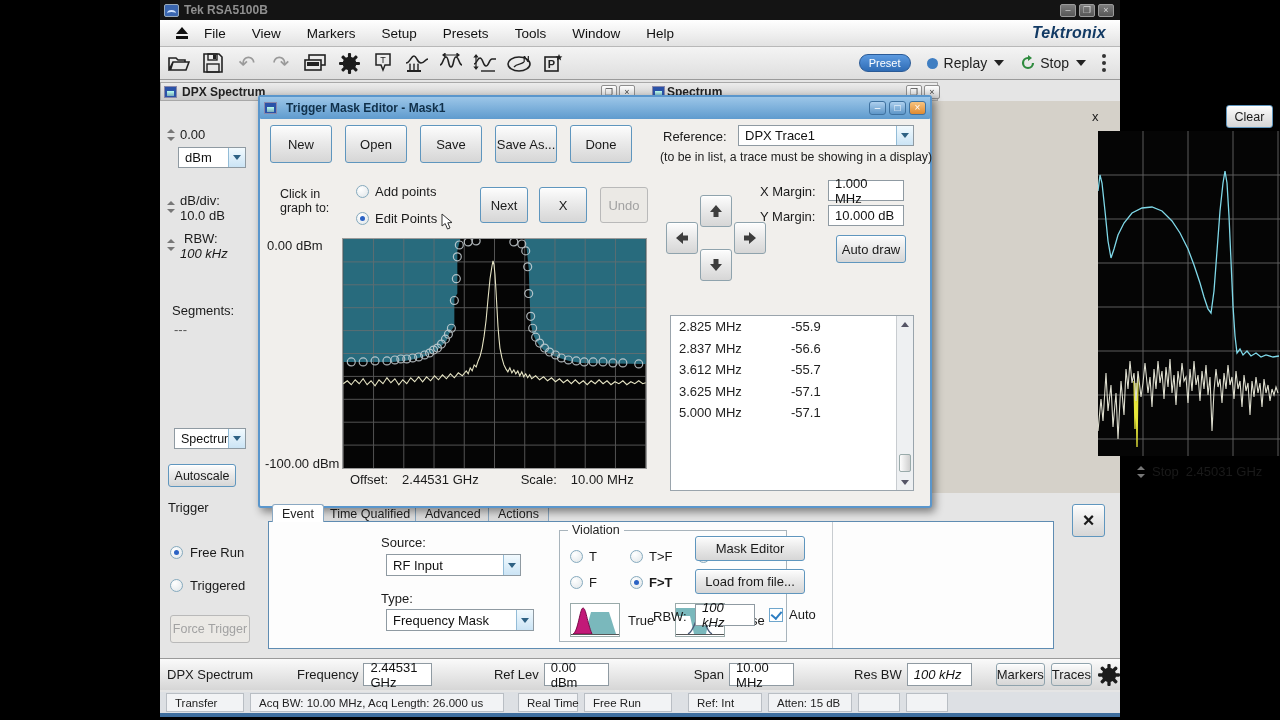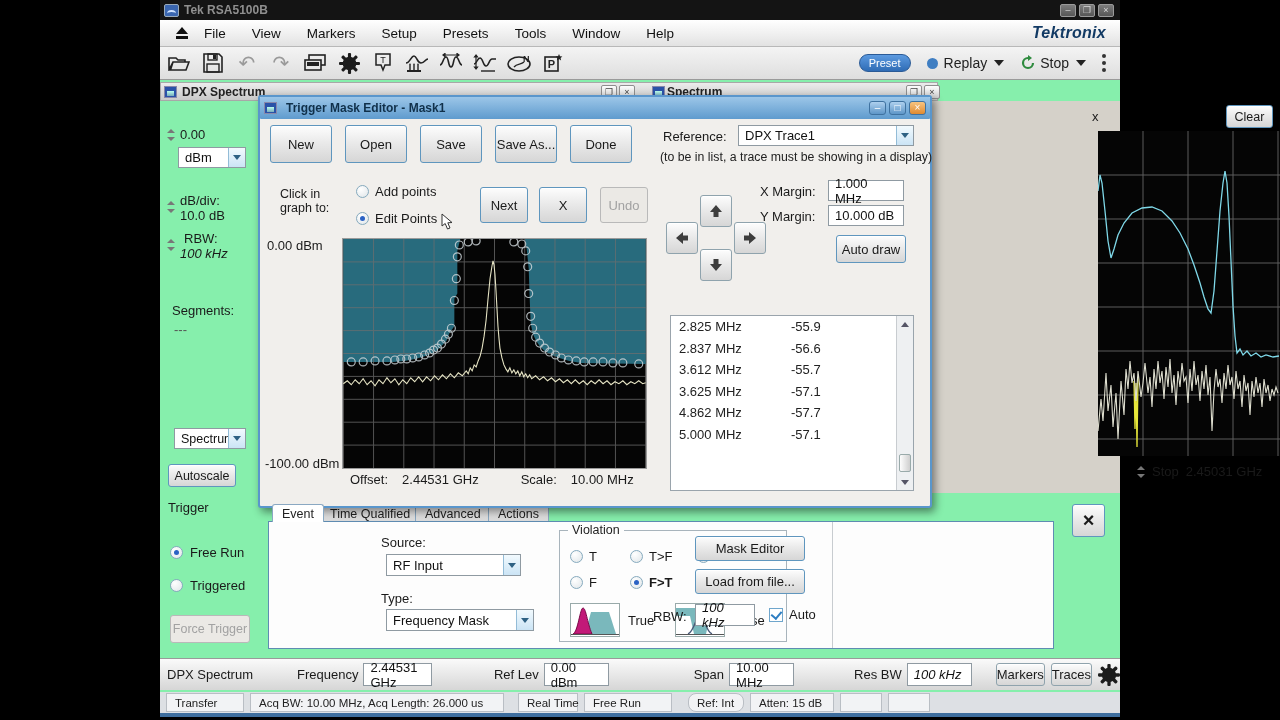--- a/index.html
+++ b/index.html
@@ -1,20 +1,20 @@
 <!DOCTYPE html>
 <html><head>
 <meta charset="utf-8">
 <style>
   * { margin:0; padding:0; box-sizing:border-box; }
   html,body { width:1280px; height:720px; background:#000; overflow:hidden;
     font-family:"Liberation Sans","DejaVu Sans",sans-serif; }
   .abs { position:absolute; }
   #stage { position:relative; width:1280px; height:720px; background:#000; }
-  #appwin { position:absolute; left:160px; top:0; width:960px; height:717px; background:#86efac; }
+  #appwin { position:absolute; left:160px; top:0; width:960px; height:717px; background:#e5e5e5; }
 
   
   .titlebar { left:0; top:0; width:960px; height:20px; background:#141414; display:flex; align-items:center; }
   .titlebar .appicon { width:15px; height:13px; margin:0 5px 0 4px; background:#3a66b0; border:1px solid #9ab; border-radius:2px; position:relative; }
   .titlebar .appicon::after { content:""; position:absolute; left:2px; top:5px; width:9px; height:5px; border-top:2px solid #cfe2ff; border-radius:50% 50% 0 0; }
   .titlebar .ttxt { color:#8f8f8f; font-weight:bold; font-size:12px; }
   .winbtns { margin-left:auto; display:flex; gap:3px; padding-right:6px; }
   .wbtn { width:16px; height:13px; background:linear-gradient(#7d7d7d,#565656); border:1px solid #9a9a9a; border-radius:2px; color:#d8d8d8; font-size:9px; line-height:11px; text-align:center; }
 
   
@@ -459,21 +459,21 @@
             <circle cx="10" cy="10" r="2.6" fill="#e0e0e0"></circle>
           </svg>
     </span>
   </div>
 
   <div class="abs statusbar">
     <span class="scell" style="width:78px;">Transfer</span>
     <span class="scell" style="width:254px;">Acq BW: 10.00 MHz, Acq Length: 26.000 us</span>
     <span class="scell" style="width:60px;margin-left:8px;">Real Time</span>
     <span class="scell" style="width:88px;">Free Run</span>
-    <span class="scell" style="width:56px;margin-left:10px;border-radius:8px;">Ref: Int</span>
+    <span class="scell" style="width:74px;margin-left:10px;">Ref: Int</span>
     <span class="scell" style="width:84px;">Atten: 15 dB</span>
     <span class="scell" style="width:42px;"></span>
     <span class="scell" style="width:42px;"></span>
   </div>
   <div class="abs bluestrip"></div>
 
   <div id="dialog" class="abs">
     <div class="dlg-title">
       <span class="dockicon" style="margin-left:4px;"></span>
       <span class="ttl" style="margin-left:4px;">Trigger Mask Editor - Mask1</span>
@@ -657,24 +657,20 @@
           </div>
       <div class="trow">
             <span class="tc1">3.612 MHz</span>
             <span class="tc2">-55.7</span>
           </div>
       <div class="trow">
             <span class="tc1">3.625 MHz</span>
             <span class="tc2">-57.1</span>
           </div>
       <div class="trow">
-            <span class="tc1">4.862 MHz</span>
-            <span class="tc2">-57.7</span>
-          </div>
-      <div class="trow">
             <span class="tc1">5.000 MHz</span>
             <span class="tc2">-57.1</span>
           </div>
       <div class="vscroll">
         <span class="sarr" style="top:1px;">
               <i style="border-bottom:5px solid #556;"></i>
             </span>
         <span class="sarr" style="bottom:1px;">
               <i style="border-top:5px solid #556;"></i>
             </span>

